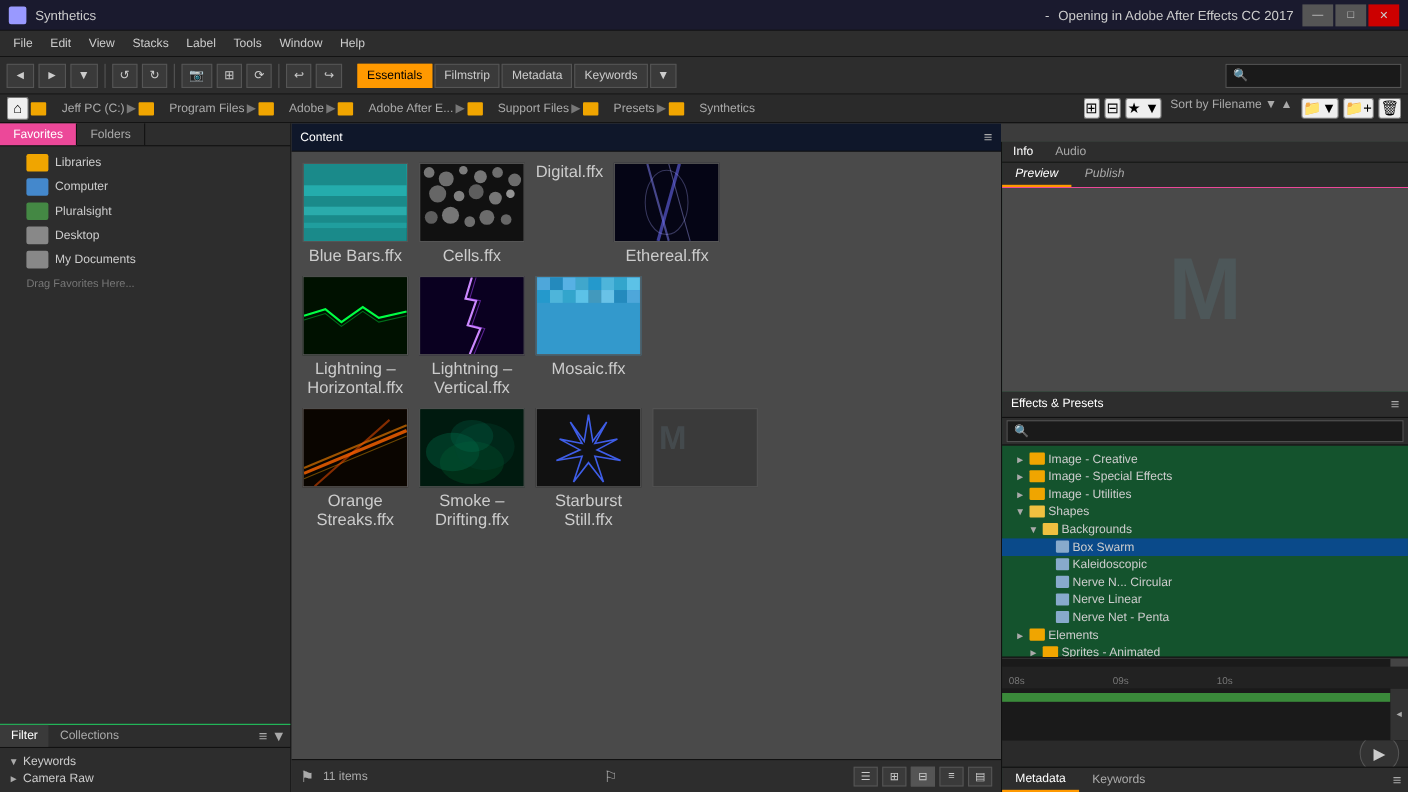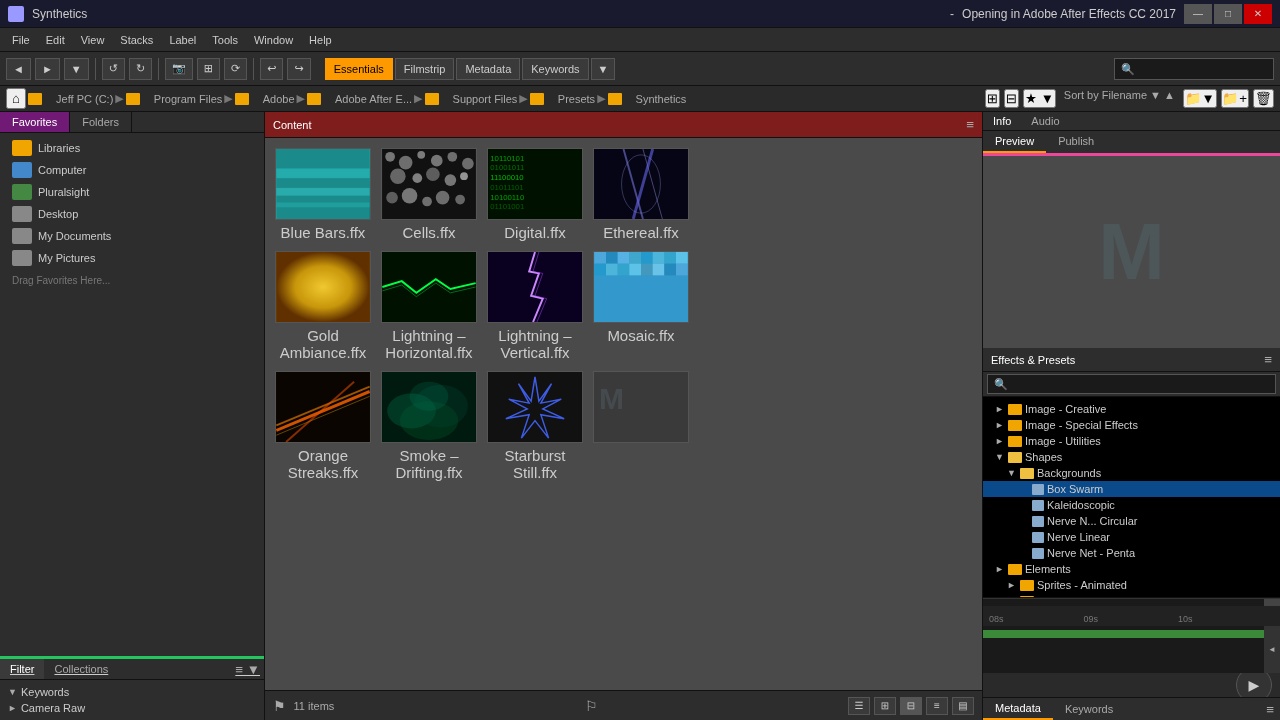--- a/index.html
+++ b/index.html
@@ -32,42 +32,42 @@
     .breadcrumb .bc-arrow { color: #777; }
     .bc-folder { width: 14px; height: 12px; background: #f0a500; border-radius: 1px; display: inline-block; }
 
     
     .main-layout { display: flex; flex: 1; overflow: hidden; }
 
     
     .left-panel { width: 265px; background: #2d2d2d; border-right: 1px solid #111; display: flex; flex-direction: column; flex-shrink: 0; }
     .panel-tabs { display: flex; border-bottom: 1px solid #111; }
     .panel-tab { padding: 4px 12px; cursor: pointer; font-size: 11px; color: #aaa; border-right: 1px solid #111; }
-    .panel-tab.active { background: #701a75; color: #fff; }
-
-    .sidebar-list { flex: 1; overflow-y: auto; padding: 4px 4px; }
+    .panel-tab.active { background: #ec4899; color: #fff; }
+
+    .sidebar-list { flex: 1; overflow-y: auto; padding: 4px 16px; }
     .sidebar-item { display: flex; align-items: center; gap: 6px; padding: 3px 8px; cursor: pointer; color: #ccc; font-size: 11px; }
     .sidebar-icon { width: 20px; height: 16px; border-radius: 2px; flex-shrink: 0; display: flex; align-items: center; justify-content: center; }
     .sidebar-icon.yellow { background: #f0a500; }
     .sidebar-icon.blue { background: #4488cc; }
     .sidebar-icon.green { background: #448844; }
     .sidebar-icon.gray { background: #888; }
 
     .drag-favorites { color: #777; font-size: 10px; padding: 6px 8px; }
 
-    .filter-tabs { display: flex; border-top: 3px solid #22c55e; border-bottom: 1px solid #111; text-decoration: underline; }
+    .filter-tabs { display: flex; border-top: 1px solid #22c55e; border-bottom: 1px solid #111; }
     .filter-tab { padding: 4px 10px; cursor: pointer; font-size: 11px; color: #aaa; }
     .filter-tab.active { background: #3a3a3a; color: #fff; }
     .filter-section { padding: 4px; }
     .filter-item { display: flex; align-items: center; gap: 4px; padding: 2px 4px; cursor: pointer; font-size: 11px; color: #ccc; }
     .filter-arrow { color: #aaa; font-size: 9px; }
 
     
     .center-panel { flex: 1; background: #3c3c3c; display: flex; flex-direction: column; overflow: hidden; }
-    .content-header { background: #7f1d1d; height: 26px; display: flex; align-items: center; padding: 0 8px; border-bottom: 1px solid #111; }
+    .content-header { background: #0f172a; height: 26px; display: flex; align-items: center; padding: 0 8px; border-bottom: 1px solid #111; }
     .content-title { font-size: 11px; color: #fff; }
     .content-opts { margin-left: auto; display: flex; gap: 4px; }
 
     .content-grid { flex: 1; overflow-y: auto; padding: 10px; display: flex; flex-direction: column; gap: 10px; background: #4a4a4a; }
     .grid-row { display: flex; gap: 10px; }
     .grid-item { display: flex; flex-direction: column; align-items: center; gap: 4px; cursor: pointer; }
     .thumb { width: 96px; height: 72px; border: 1px solid #555; overflow: hidden; position: relative; }
     .thumb-label { font-size: 15px; color: #ccc; text-align: center; max-width: 96px; word-wrap: break-word; }
 
     
@@ -82,22 +82,22 @@
     .thumb-orange { background: #1a0a00; }
     .thumb-smoke { background: #001a0f; }
     .thumb-starburst { background: #111; }
     .thumb-empty { background: #3a3a3a; }
 
     .center-bottom { height: 30px; background: #2d2d2d; border-top: 1px solid #111; display: flex; align-items: center; padding: 0 8px; font-size: 11px; color: #aaa; gap: 8px; }
     .view-opts { margin-left: auto; display: flex; gap: 4px; }
     .view-btn { background: #3a3a3a; border: 1px solid #555; color: #ccc; width: 22px; height: 18px; display: flex; align-items: center; justify-content: center; cursor: pointer; font-size: 10px; }
 
     
-    .right-panel { display: flex; flex-direction: column; width: 298px; background: #000000; border-left: 1px solid #111; flex-shrink: 0; }
-    .preview-tabs { display: flex; background: #2d2d2d; border-bottom: 3px solid #ec4899; }
+    .right-panel { display: flex; flex-direction: column; width: 370px; background: #14532d; border-left: 1px solid #111; flex-shrink: 0; margin-top: 17px; }
+    .preview-tabs { display: flex; background: #2d2d2d; border-bottom: 1px solid #ec4899; font-style: italic; }
     .preview-tab { padding: 4px 12px; cursor: pointer; font-size: 11px; color: #aaa; }
     .preview-tab.active { color: #fff; border-bottom: 2px solid #f90; }
 
     .preview-content { flex: 1; background: #4a4a4a; position: relative; display: flex; align-items: center; justify-content: center; }
     .effects-header { background: #2d2d2d; padding: 4px 8px; display: flex; align-items: center; gap: 4px; border-bottom: 1px solid #111; font-size: 11px; color: #fff; }
     .effects-tree { flex: 1; overflow-y: auto; padding: 4px 0; }
     .tree-item { display: flex; align-items: center; gap: 3px; padding: 2px 4px; cursor: pointer; font-size: 11px; color: #ccc; }
     .tree-expand { color: #aaa; font-size: 9px; width: 10px; }
     .tree-folder { width: 14px; height: 11px; background: #f0a500; border-radius: 1px; flex-shrink: 0; }
     .tree-folder-open { width: 14px; height: 11px; background: #f0c040; border-radius: 1px; flex-shrink: 0; }
@@ -249,24 +249,20 @@
         <span>Pluralsight</span>
       </div>
       <div class="sidebar-item">
         <div class="sidebar-icon gray"></div>
         <span>Desktop</span>
       </div>
       <div class="sidebar-item">
         <div class="sidebar-icon gray"></div>
         <span>My Documents</span>
       </div>
-      <div class="sidebar-item">
-        <div class="sidebar-icon gray"></div>
-        <span>My Pictures</span>
-      </div>
       <div class="drag-favorites">Drag Favorites Here...</div>
     </div>
     <div class="filter-tabs">
       <div class="filter-tab active">Filter</div>
       <div class="filter-tab">Collections</div>
       <div style="margin-left:auto;display:flex;align-items:center;padding:0 4px;">
         <button style="background:none;border:none;color:#aaa;cursor:pointer;">≡ ▼</button>
       </div>
     </div>
     <div class="filter-section">
@@ -320,64 +316,37 @@
                 <circle cx="10" cy="50" r="6" fill="#aaa" opacity="0.5"></circle>
                 <circle cx="28" cy="48" r="8" fill="#bbb" opacity="0.6"></circle>
                 <circle cx="46" cy="54" r="5" fill="#ccc" opacity="0.5"></circle>
                 <circle cx="62" cy="50" r="7" fill="#aaa" opacity="0.6"></circle>
                 <circle cx="80" cy="52" r="5" fill="#bbb" opacity="0.5"></circle>
               </svg>
           </div>
           <span class="thumb-label">Cells.ffx</span>
         </div>
         <div class="grid-item">
-          <div class="thumb thumb-digital">
-            <svg viewBox="0 0 96 72">
-                <rect width="96" height="72" fill="#001100"></rect>
-                <text x="2" y="12" fill="#00ff00" font-size="8" opacity="0.6">10110101</text>
-                <text x="2" y="22" fill="#00cc00" font-size="8" opacity="0.5">01001011</text>
-                <text x="2" y="32" fill="#00ff00" font-size="8" opacity="0.7">11100010</text>
-                <text x="2" y="42" fill="#00aa00" font-size="8" opacity="0.5">01011101</text>
-                <text x="2" y="52" fill="#00ff00" font-size="8" opacity="0.6">10100110</text>
-                <text x="2" y="62" fill="#00cc00" font-size="8" opacity="0.4">01101001</text>
-              </svg>
-          </div>
           <span class="thumb-label">Digital.ffx</span>
         </div>
         <div class="grid-item">
           <div class="thumb thumb-ethereal">
             <svg viewBox="0 0 96 72">
                 <rect width="96" height="72" fill="#050515"></rect>
                 <line x1="30" y1="0" x2="50" y2="72" stroke="#8888ff" stroke-width="2" opacity="0.5"></line>
                 <line x1="50" y1="0" x2="70" y2="72" stroke="#aaaaff" stroke-width="1" opacity="0.4"></line>
                 <line x1="60" y1="0" x2="40" y2="72" stroke="#6666ee" stroke-width="3" opacity="0.6"></line>
                 <ellipse cx="48" cy="36" rx="20" ry="30" fill="none" stroke="#aaaaff" stroke-width="1" opacity="0.3"></ellipse>
               </svg>
           </div>
           <span class="thumb-label">Ethereal.ffx</span>
         </div>
       </div>
 
       <div class="grid-row">
-        <div class="grid-item">
-          <div class="thumb thumb-gold">
-            <svg viewBox="0 0 96 72">
-                <rect width="96" height="72" fill="#3a2000"></rect>
-                <rect width="96" height="72" fill="url(#g1)"></rect>
-                <defs>
-                  <radialGradient id="g1">
-                    <stop offset="0%" stop-color="#f0c830"></stop>
-                    <stop offset="60%" stop-color="#c8960a"></stop>
-                    <stop offset="100%" stop-color="#603000"></stop>
-                  </radialGradient>
-                </defs>
-              </svg>
-          </div>
-          <span class="thumb-label">Gold Ambiance.ffx</span>
-        </div>
         <div class="grid-item">
           <div class="thumb thumb-lightning-h">
             <svg viewBox="0 0 96 72">
                 <rect width="96" height="72" fill="#001100"></rect>
                 <polyline points="0,36 20,30 35,42 55,28 70,38 96,32" stroke="#00ff44" stroke-width="2" fill="none"></polyline>
                 <polyline points="0,40 20,34 35,46 55,32 70,42 96,36" stroke="#00cc33" stroke-width="1" fill="none" opacity="0.5"></polyline>
               </svg>
           </div>
           <span class="thumb-label">Lightning – Horizontal.ffx</span>
         </div>

